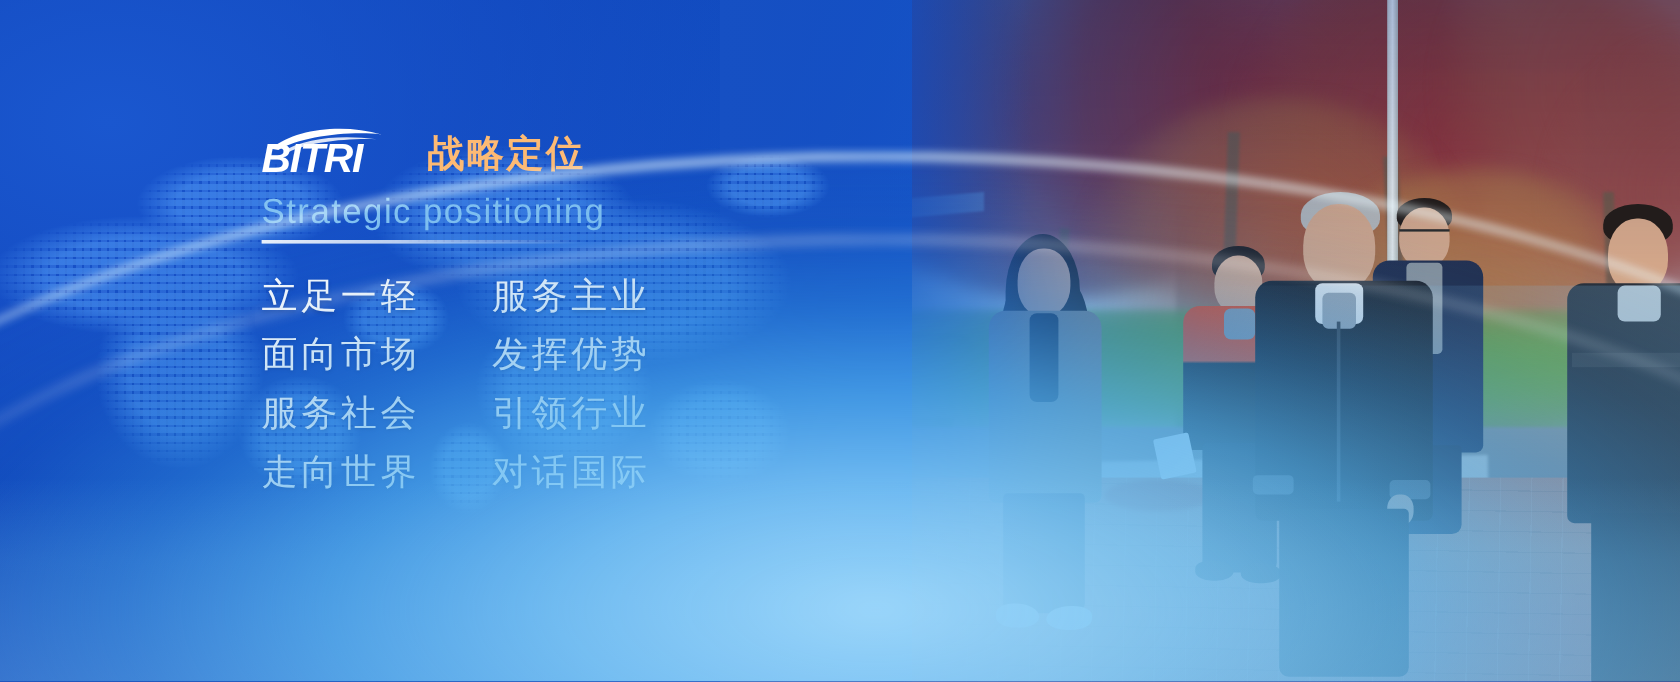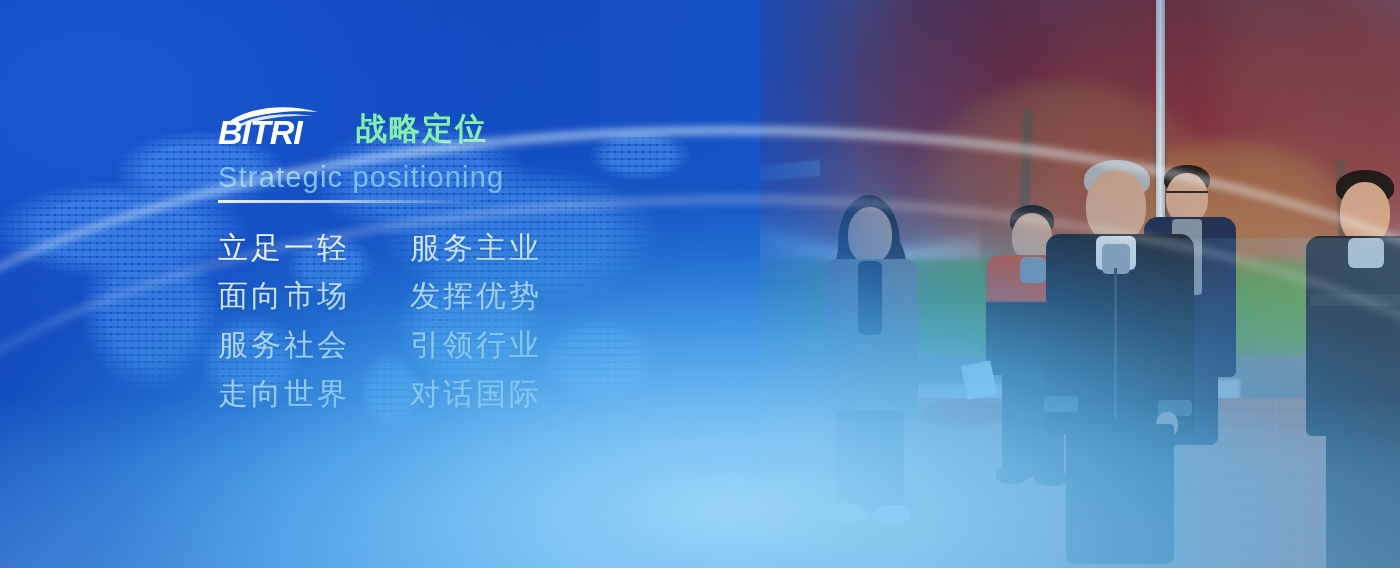--- a/index.html
+++ b/index.html
@@ -302,21 +302,21 @@
   .logo-row{ display:flex; align-items:center; gap:30px; height:48px; }
   .logo-mark{ position:relative; width:108px; height:46px; }
   .logo-swoosh{ position:absolute; left:6px; top:-2px; width:96px; height:22px; }
   .logo-word{
     position:absolute; left:0; top:8px;
     font-size:34px; font-weight:bold; font-style:italic;
     letter-spacing:-1px; color:#ffffff; line-height:1;
     font-family:"Liberation Sans","DejaVu Sans",sans-serif;
   }
   .logo-cn{
-    font-size:31px; font-weight:bold; color:#86efac; line-height:1;
+    font-size:31px; font-weight:bold; color:#fdba74; line-height:1;
     letter-spacing:2px; padding-bottom:3px;
     font-family:"DejaVu Sans","Liberation Sans",sans-serif;
   }
 
   .subtitle{
     margin-top:8px; font-size:29px; color:#82c2f2; letter-spacing:1.2px;
     line-height:1.1; font-weight:normal;
   }
   .rule{
     margin-top:6px; width:270px; height:3px;

